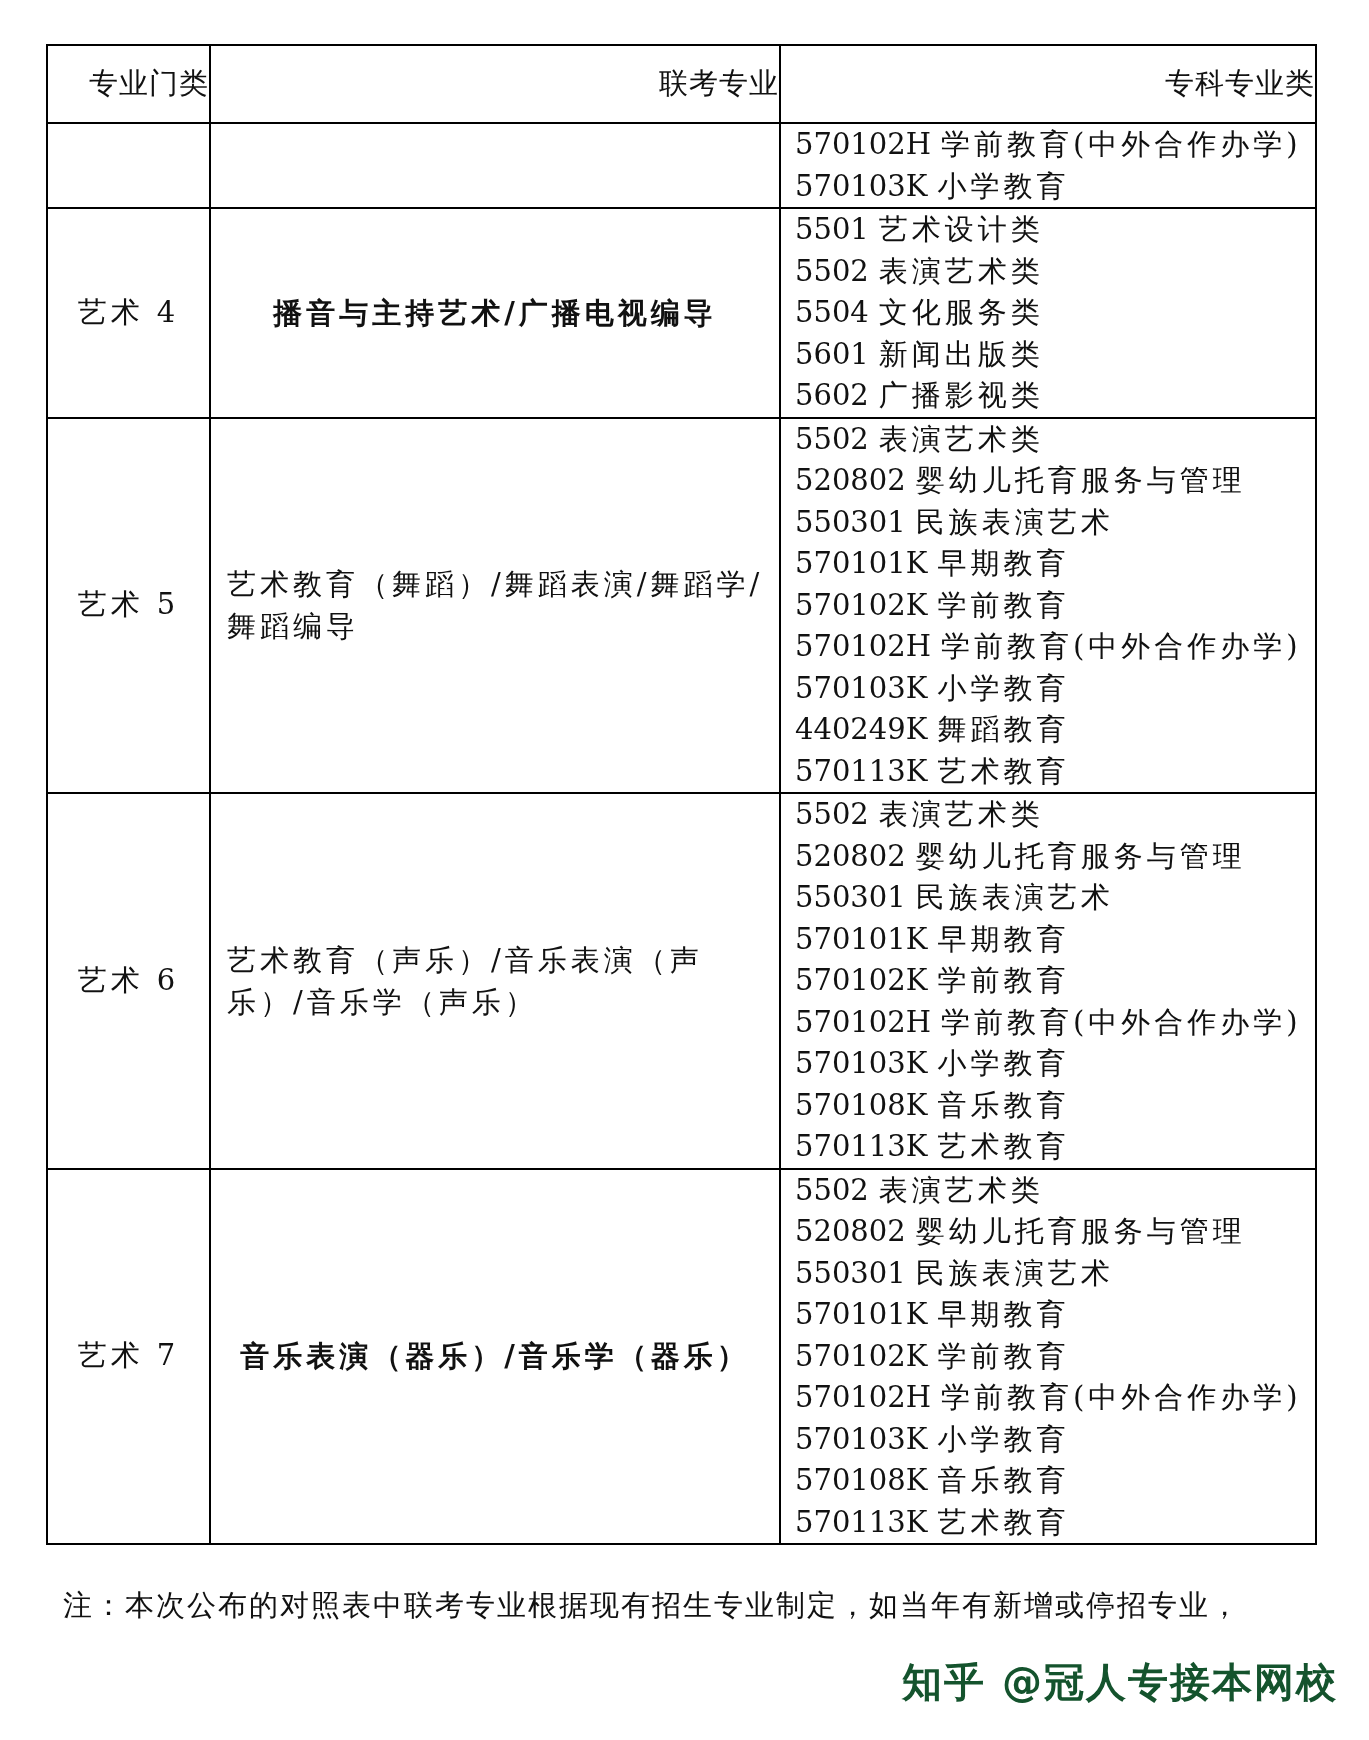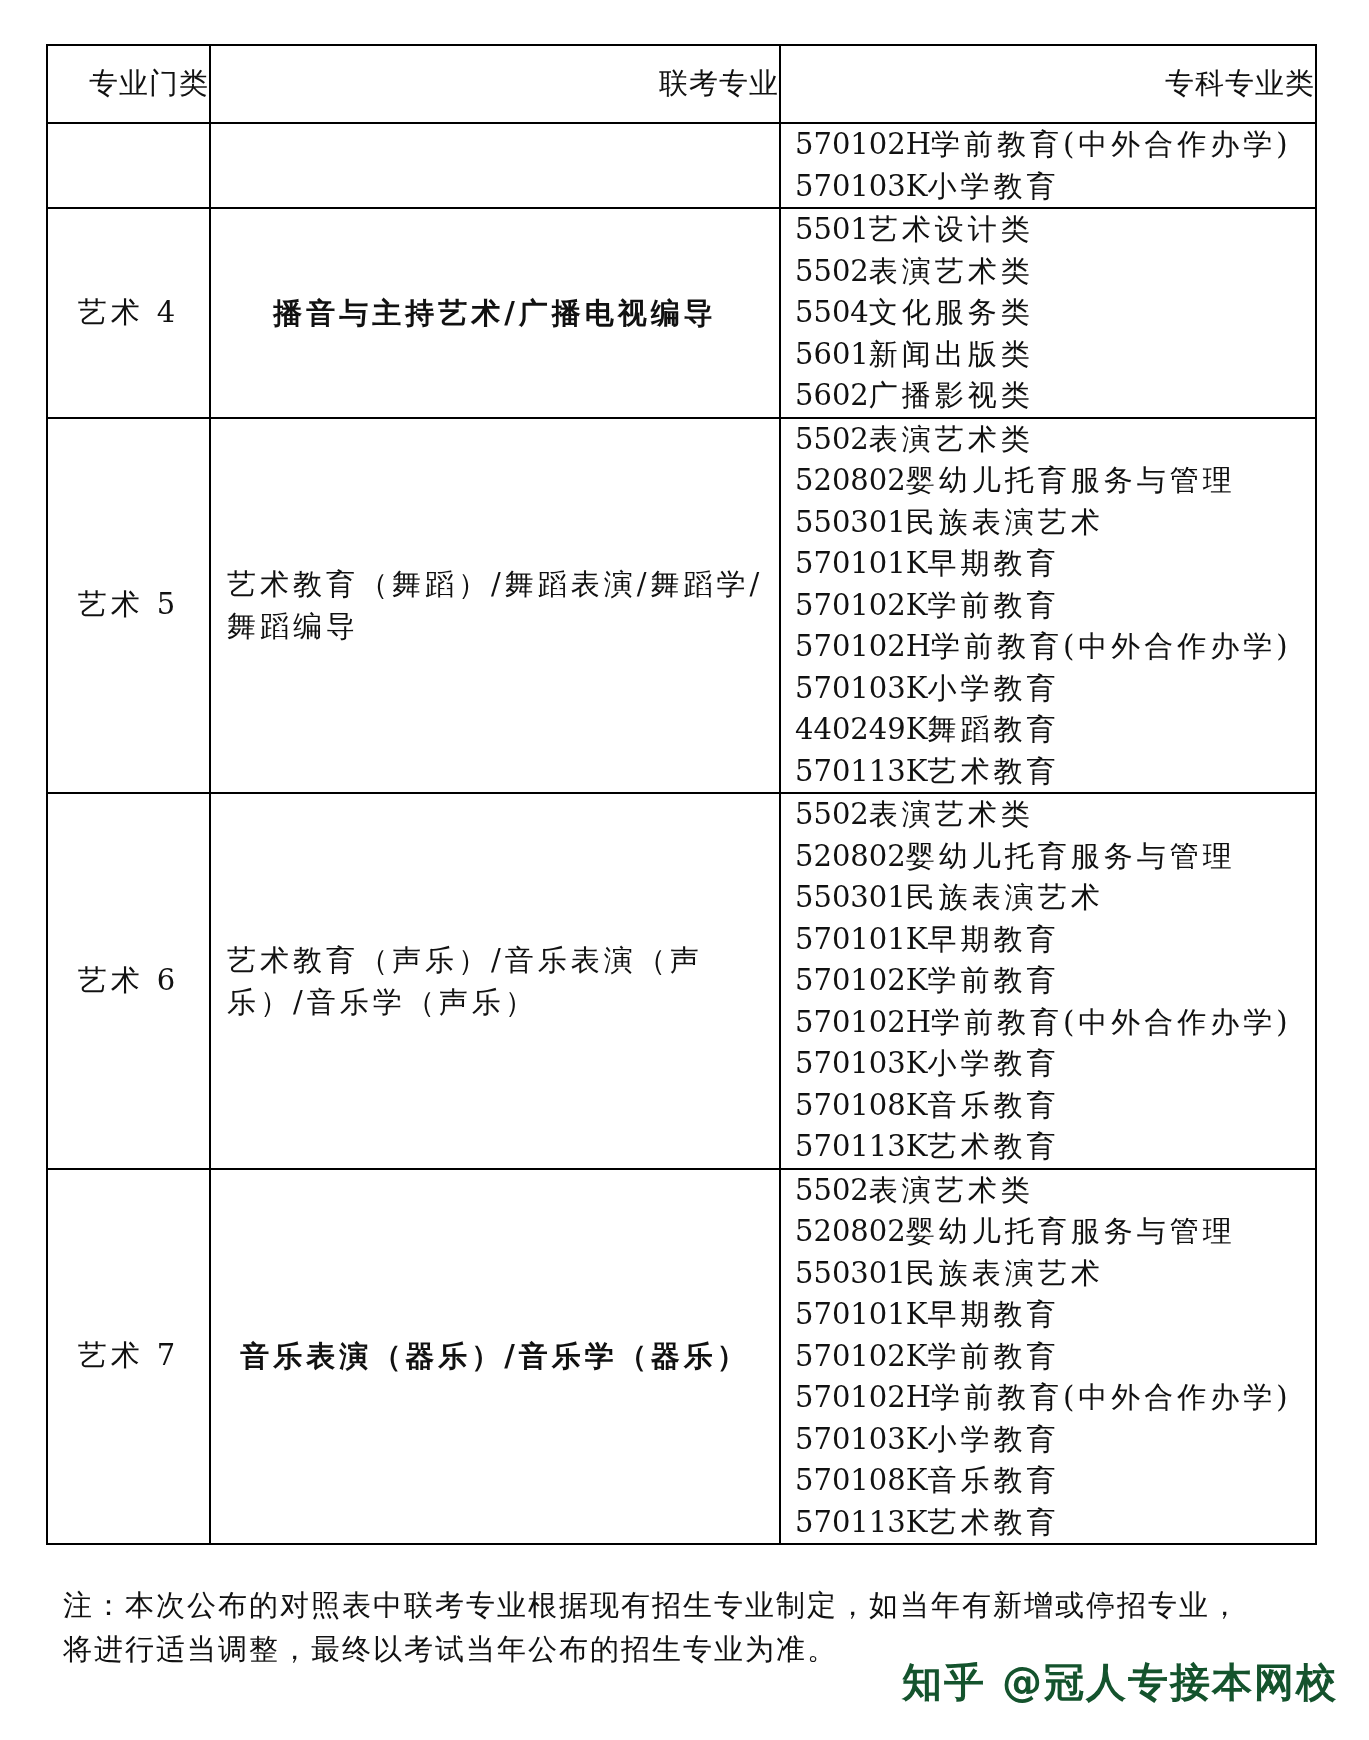--- a/index.html
+++ b/index.html
@@ -8,21 +8,21 @@
   .tbl { position:absolute; left:46px; top:44px; width:1271px; border-collapse:collapse; table-layout:fixed; }
   .tbl td, .tbl th { border:2.5px solid #000; padding:0; vertical-align:middle; }
   .tbl th { height:76px; font-family:"DejaVu Sans","Liberation Sans",sans-serif; font-weight:normal;
             font-size:29px; letter-spacing:1px; text-align:right; }
   .c1 { width:163px; } .c2 { width:570px; } .c3 { width:536px; }
   .cat { text-align:center; font-size:29px; letter-spacing:4px;margin-left:8px; }
   .major { font-size:29px; letter-spacing:4px; line-height:42px; padding:0 8px 0 16px !important; }
   .major.center { text-align:center; padding:12px !important;font-weight:bold; }
   .list { padding:0 0 0 14px !important; vertical-align:top !important; }
   .list .item { display:block; height:41.5px; line-height:41.5px; font-size:29px; letter-spacing:4px; white-space:nowrap; }
-  .list .item .code { letter-spacing:0; }
+  .list .item .code { letter-spacing:0; margin-right:10px; }
   .note { position:absolute; left:63px; top:1583px; width:1290px; font-size:29px; line-height:44px; letter-spacing:2px; }
   .note p { margin:0; }
   .watermark { position:absolute; left:902px; top:1655px; font-family:"DejaVu Sans","Liberation Sans",sans-serif;
                font-size:40px; color:#14532d; letter-spacing:2px; font-weight:bold; }
 </style>
 </head>
 <body>
 
 <table class="tbl">
   <colgroup>
@@ -105,16 +105,15 @@
         <span class="item"><span class="code">570103K</span><span>小学教育</span></span>
         <span class="item"><span class="code">570108K</span><span>音乐教育</span></span>
         <span class="item"><span class="code">570113K</span><span>艺术教育</span></span>
       </td>
     </tr>
   </tbody>
 </table>
 
 <div class="note">
   <p>注：本次公布的对照表中联考专业根据现有招生专业制定，如当年有新增或停招专业，</p>
-  <p>将进行适当调整，最终以考试当年公布的招生专业为准。</p>
 </div>
 
 <div class="watermark">知乎 @冠人专接本网校</div>
 
 </body></html>

